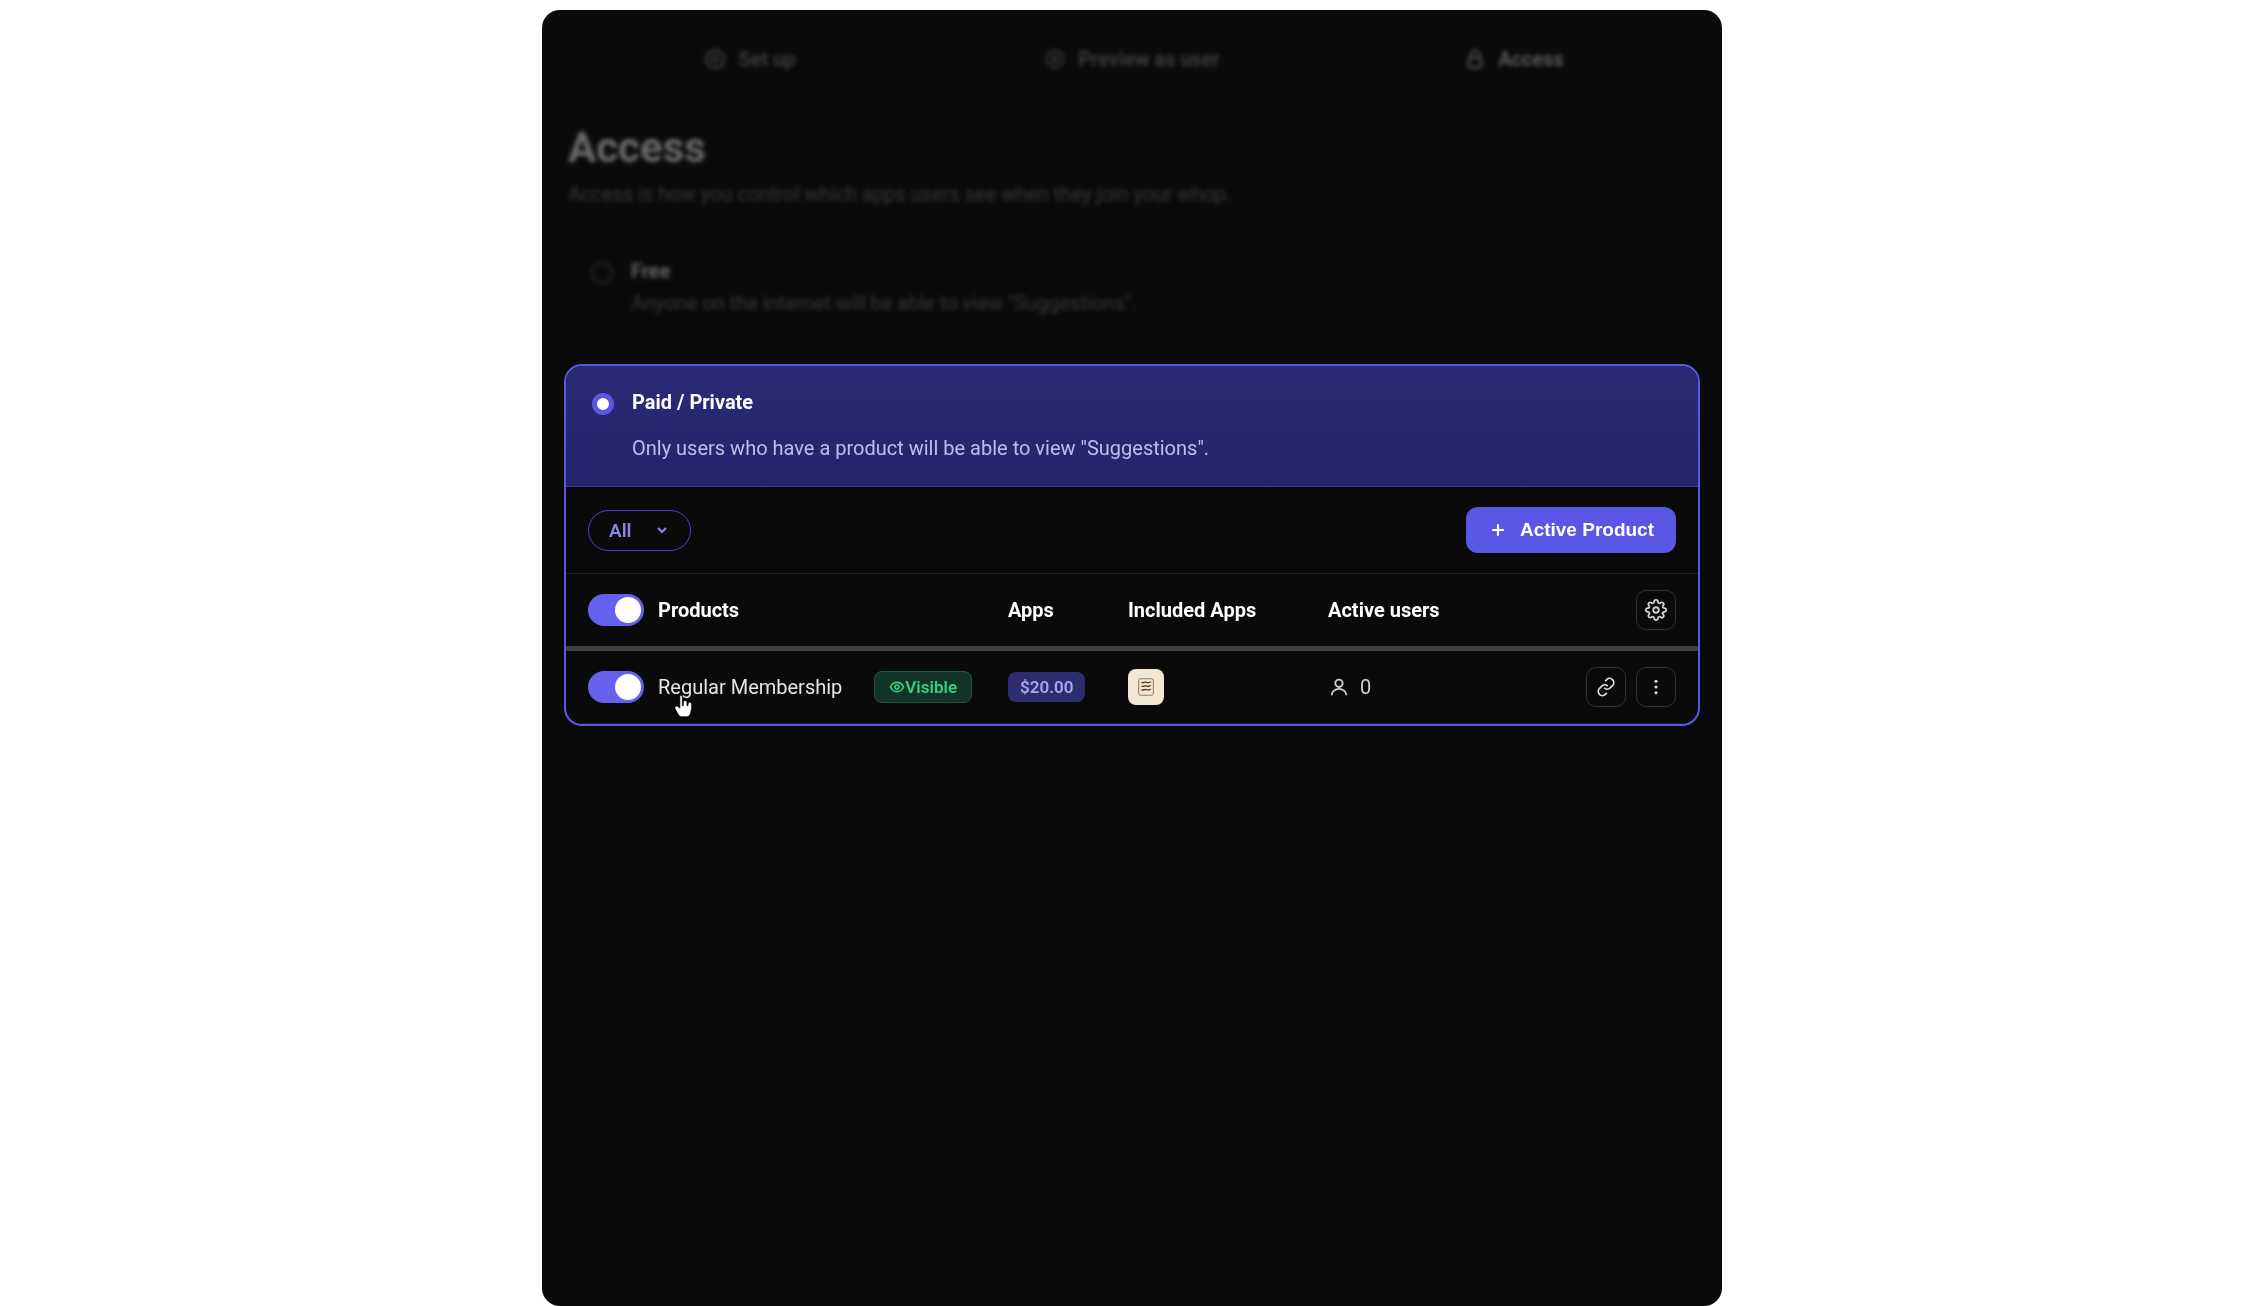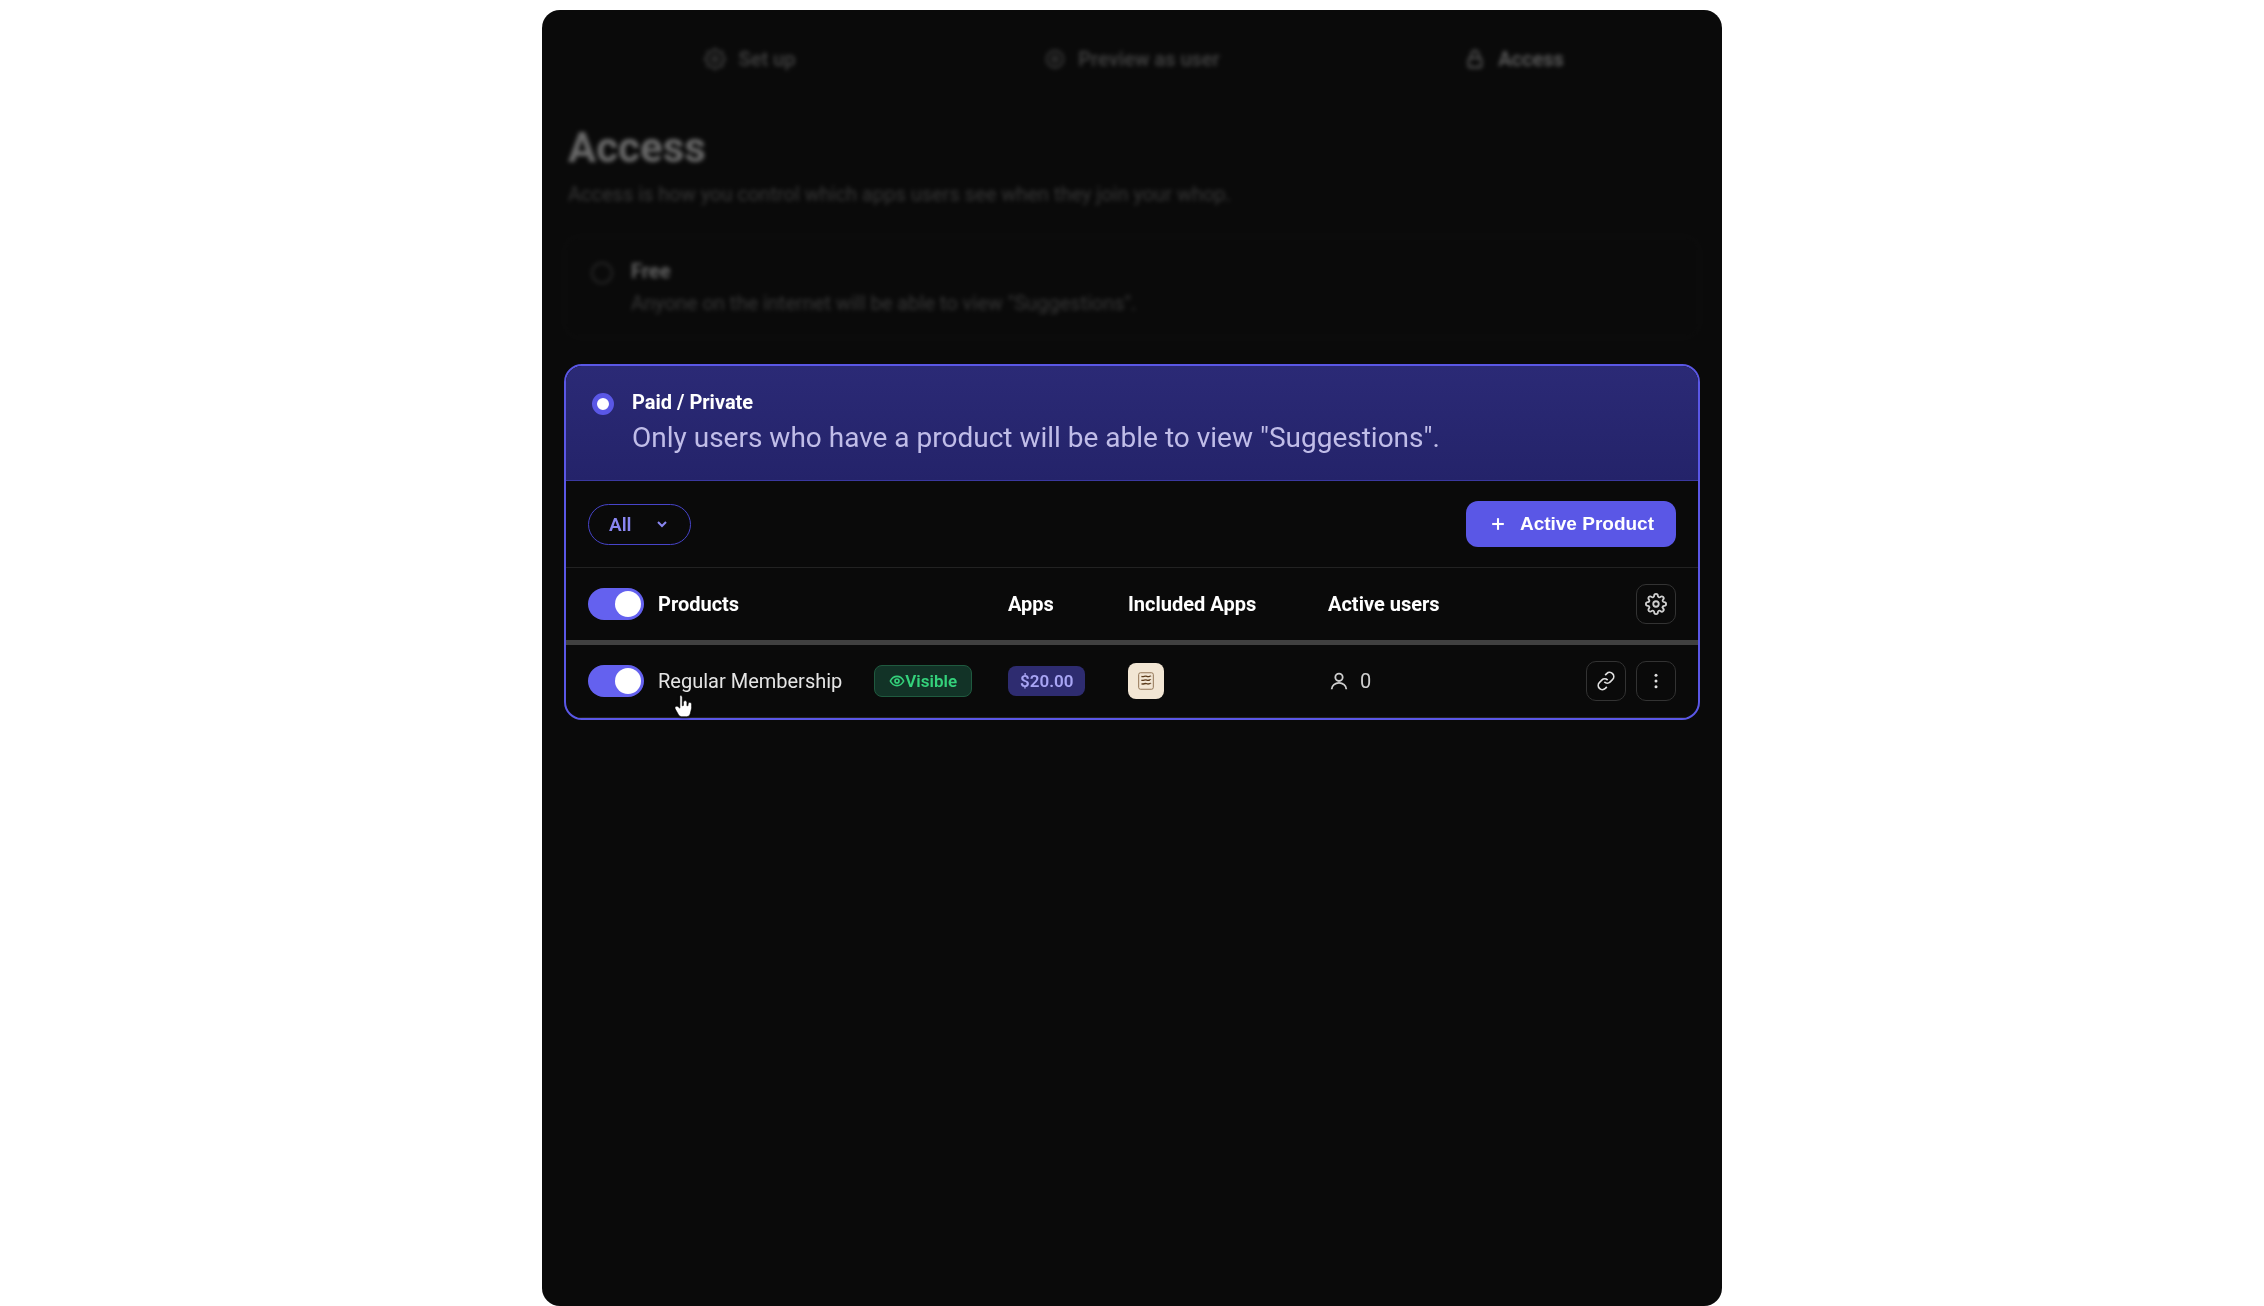--- a/index.html
+++ b/index.html
@@ -100,22 +100,22 @@
   }
   .radio-selected {
     width: 22px; height: 22px;
     background: #ffffff;
     border-radius: 50%;
     flex-shrink: 0;
     margin-top: 3px;
     display:flex;align-items:center;justify-content:center;
     border: 5px solid #5a57e6;
   }
-  .paid-title { color: #ffffff; font-weight: 700; font-size: 20px; margin-bottom: 7px;}
-  .paid-desc  { color: #c0bde8; font-size: 28px; }
+  .paid-title { color: #ffffff; font-weight: 700; font-size: 20px; margin-bottom: 22px;}
+  .paid-desc  { color: #c0bde8; font-size: 20px; }
   .toolbar {
     background: #0a0a0a;
     display: flex;
     justify-content: space-between;
     align-items: center;
     padding: 20px 22px;
     border-bottom: 1px solid #222;
   }
   .filter-pill {
     display: flex; align-items: center; gap: 22px;

